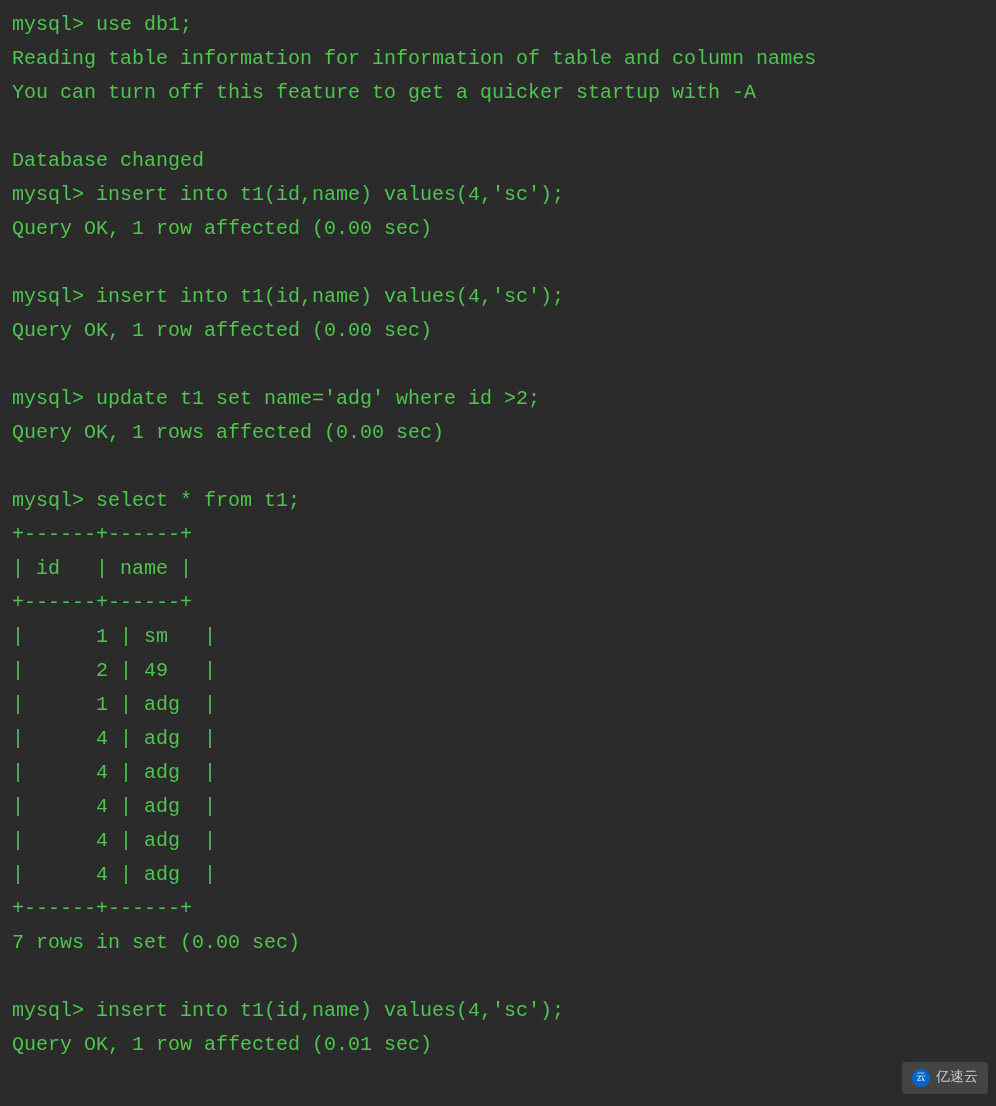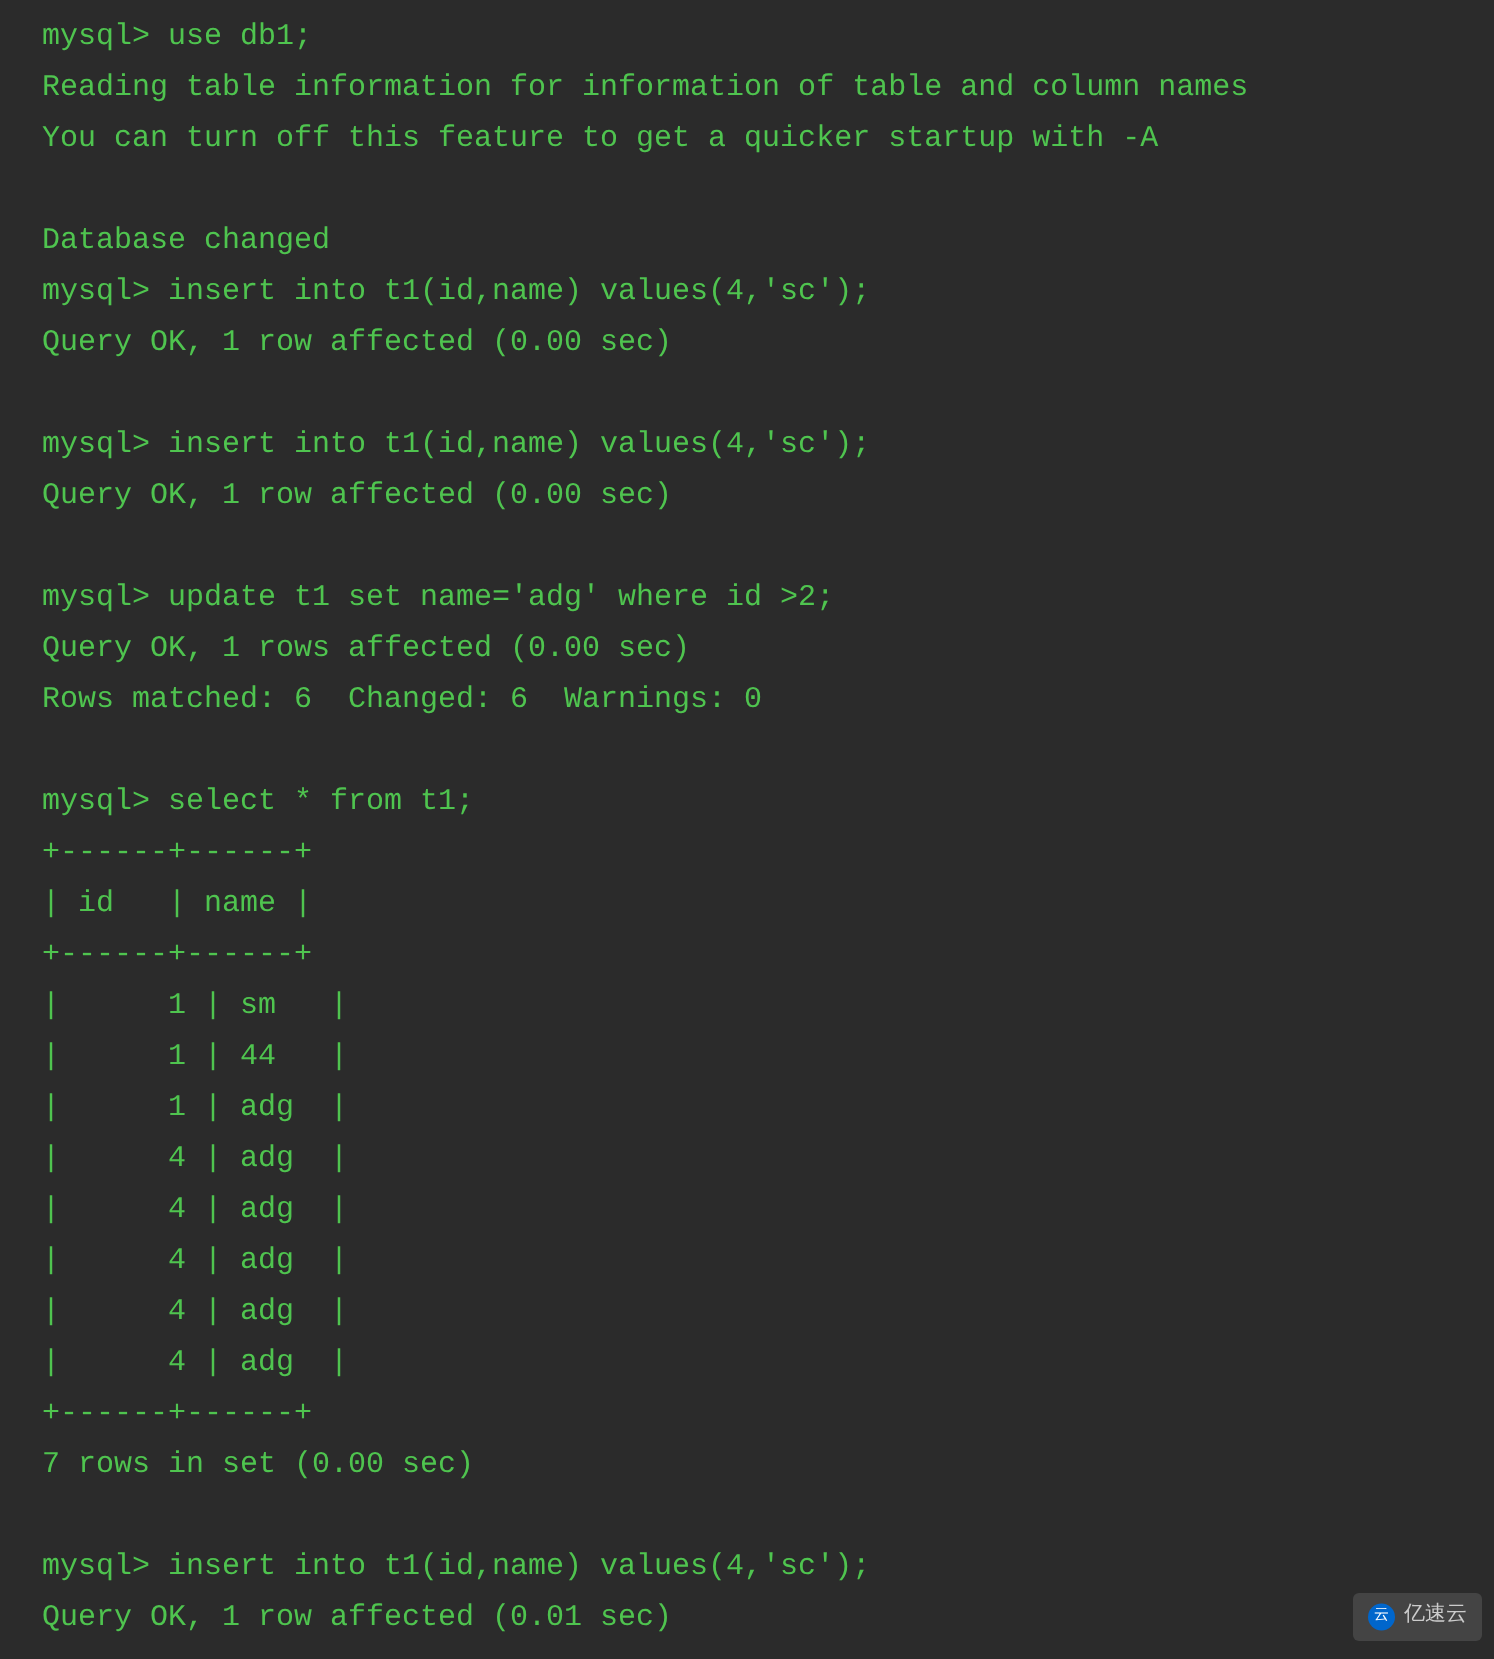--- a/index.html
+++ b/index.html
@@ -16,21 +16,21 @@
       font-family: 'Courier New', Courier, monospace;
       font-size: 20px;
       line-height: 1.7;
     }
 
     #terminal {
       background-color: #2b2b2b;
       color: #4fc44f;
       width: 996px;
       height: 1106px;
-      padding: 8px 28px;
+      padding: 8px 12px;
       position: relative;
       overflow: hidden;
     }
 
     .terminal-line {
       white-space: pre;
       display: block;
     }
 
     .empty-line {
@@ -75,28 +75,27 @@
       <span class="empty-line"></span>
       <span class="terminal-line">Database changed</span>
       <span class="terminal-line">mysql&gt; insert into t1(id,name) values(4,'sc');</span>
       <span class="terminal-line">Query OK, 1 row affected (0.00 sec)</span>
       <span class="empty-line"></span>
       <span class="terminal-line">mysql&gt; insert into t1(id,name) values(4,'sc');</span>
       <span class="terminal-line">Query OK, 1 row affected (0.00 sec)</span>
       <span class="empty-line"></span>
       <span class="terminal-line">mysql&gt; update t1 set name='adg' where id &gt;2;</span>
       <span class="terminal-line">Query OK, 1 rows affected (0.00 sec)</span>
-      <span class="terminal-line">Rows matched: 6  Changed: 6  Warnings: 0</span>
       <span class="empty-line"></span>
       <span class="terminal-line">mysql&gt; select * from t1;</span>
       <span class="terminal-line">+------+------+</span>
       <span class="terminal-line">| id   | name |</span>
       <span class="terminal-line">+------+------+</span>
       <span class="terminal-line">|      1 | sm   |</span>
-      <span class="terminal-line">|      1 | 44   |</span>
+      <span class="terminal-line">|      2 | 49   |</span>
       <span class="terminal-line">|      1 | adg  |</span>
       <span class="terminal-line">|      4 | adg  |</span>
       <span class="terminal-line">|      4 | adg  |</span>
       <span class="terminal-line">|      4 | adg  |</span>
       <span class="terminal-line">|      4 | adg  |</span>
       <span class="terminal-line">|      4 | adg  |</span>
       <span class="terminal-line">+------+------+</span>
       <span class="terminal-line">7 rows in set (0.00 sec)</span>
       <span class="empty-line"></span>
       <span class="terminal-line">mysql&gt; insert into t1(id,name) values(4,'sc');</span>

